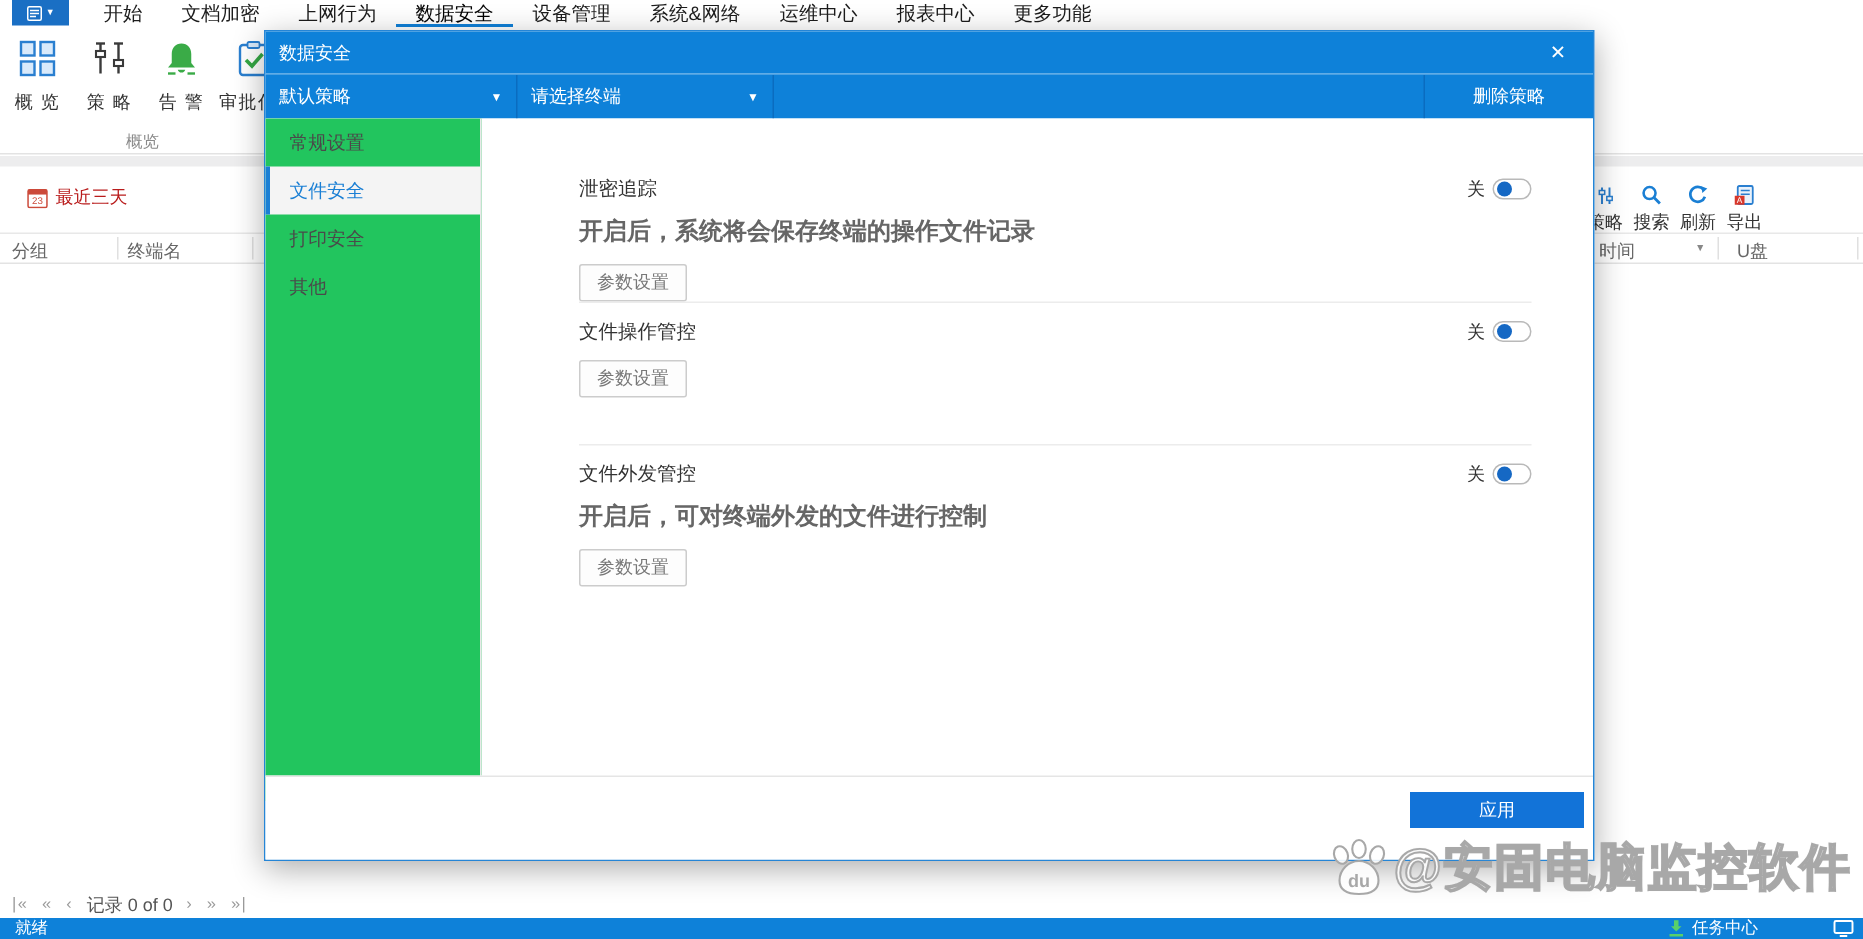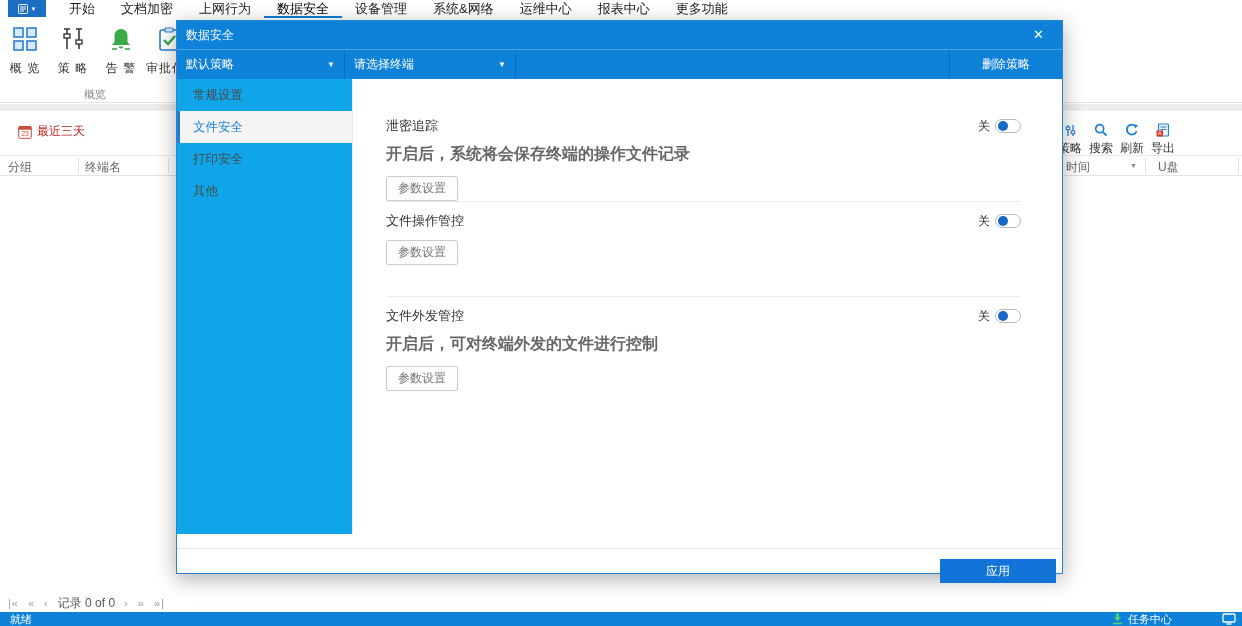--- a/index.html
+++ b/index.html
@@ -47,33 +47,33 @@
   .m-title{height:28px;background:#0e81d9;color:#fff;display:flex;align-items:center;padding:0 9px;font-size:12px;}
   .m-close{margin-left:auto;font-size:13px;cursor:pointer;padding:0 9px;line-height:28px;}
   .m-toolbar{height:30px;background:#0e81d9;display:flex;align-items:stretch;border-top:1px solid rgba(255,255,255,.25);}
   .m-dd{display:flex;align-items:center;padding:0 9px;color:#fff;font-size:12px;border-right:1px solid #0a6cc0;cursor:pointer;}
   .m-dd .caret{margin-left:auto;font-size:8px;}
   .m-dd.dd1{width:168px;justify-content:center;}
   .m-dd.dd2{width:171px;}
   .m-spacer{flex:1;}
   .m-del{width:113px;display:flex;align-items:center;justify-content:center;color:#fff;font-size:12px;border-left:1px solid #0a6cc0;cursor:pointer;}
   .m-body{position:absolute;top:58px;left:0;right:0;bottom:39px;background:#fff;}
-  .m-side{position:absolute;left:0;top:0;width:176px;height:100%;border-right:1px solid #e8e8e8;background:#0ea5e9;}
+  .m-side{position:absolute;left:0;top:0;width:144px;height:100%;border-right:1px solid #e8e8e8;background:#22c55e;}
   .side-item{height:32px;line-height:32px;padding-left:16px;font-size:12.5px;color:#4a4a4a;cursor:pointer;}
   .side-item.active{background:#f4f4f4;color:#1a7fd4;border-left:3px solid #1a7fd4;padding-left:13px;}
   .section{position:absolute;left:209px;right:41px;}
   .section.s1{top:39px;} .section.s2{top:134px;} .section.s3{top:229px;}
   .sec-head{display:flex;justify-content:space-between;align-items:center;height:16px;font-size:13px;color:#333;}
   .sec-toggle{display:flex;align-items:center;gap:5px;font-size:12px;color:#333;}
   .toggle{width:26px;height:14px;border:1px solid #b9b9b9;border-radius:8px;background:#fff;position:relative;cursor:pointer;}
   .toggle .dot{position:absolute;left:2px;top:1px;width:10px;height:10px;border-radius:50%;background:#1568c4;}
   .sec-desc{margin-top:10px;font-size:16px;color:#666;font-weight:bold;}
   .param-btn{margin-top:11px;display:inline-block;padding:3px 11px;border:1px solid #ccc;border-radius:2px;font-size:12px;color:#777;background:#fdfdfd;cursor:pointer;}
   .sec-divider{position:absolute;left:0;right:0;top:83px;border-bottom:1px solid #ececec;}
-  .m-footer{position:absolute;left:0;right:0;bottom:0;height:25px;border-top:1px solid #e5e5e5;background:#fff;}
+  .m-footer{position:absolute;left:0;right:0;bottom:0;height:56px;border-top:1px solid #e5e5e5;background:#fff;}
   .apply-btn{position:absolute;right:6px;top:10px;width:116px;height:24px;background:#1273d8;color:#fff;font-size:12px;display:flex;align-items:center;justify-content:center;cursor:pointer;}
   
   .watermark{position:absolute;left:884px;top:556px;display:flex;align-items:center;gap:1px;z-index:50;pointer-events:none;}
   .wm-text{font-size:33px;font-weight:bold;letter-spacing:1px;color:rgba(255,255,255,.92);-webkit-text-stroke:1.3px #a8a8a8;text-shadow:0 0 1px #aaa;white-space:nowrap;}
   .icon{display:inline-flex;align-items:center;justify-content:center;}
 </style>
 </head>
 <body>
 
 <div class="screen">
@@ -320,14 +320,28 @@
         </div>
         <div class="sec-desc">开启后，可对终端外发的文件进行控制</div>
         <span class="param-btn">参数设置</span>
       </div>
     </div>
     <div class="m-footer">
       <div class="apply-btn">应用</div>
     </div>
   </div>
 
+  <div class="watermark">
+    <span class="icon">
+      <svg width="44" height="42" viewBox="0 0 44 42">
+        <g fill="rgba(255,255,255,0.88)" stroke="#a8a8a8" stroke-width="1.4">
+          <ellipse cx="10" cy="12" rx="4.5" ry="6" transform="rotate(-20 10 12)"></ellipse>
+          <ellipse cx="22" cy="8" rx="4.5" ry="6"></ellipse>
+          <ellipse cx="34" cy="12" rx="4.5" ry="6" transform="rotate(20 34 12)"></ellipse>
+          <path d="M22 16c-7 0-13 6-13 13 0 6 4 9 13 9s13-3 13-9c0-7-6-13-13-13z"></path>
+        </g>
+        <text x="22" y="33" text-anchor="middle" font-size="12" font-weight="bold" fill="#a8a8a8" font-family="sans-serif">du</text>
+      </svg>
+    </span>
+    <span class="wm-text">@安固电脑监控软件</span>
+  </div>
 
 </div>
 
 </body></html>

